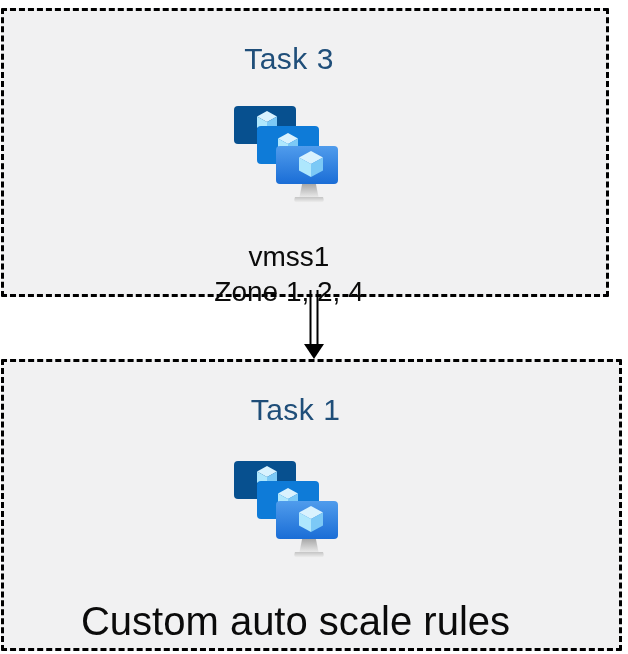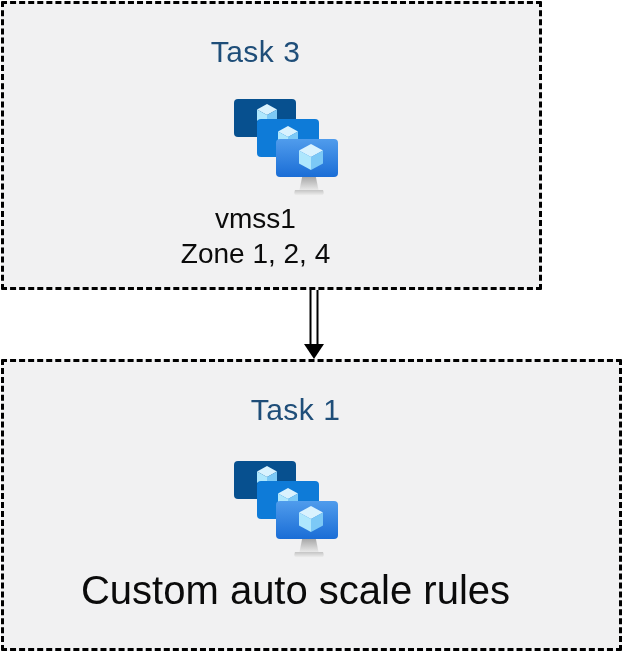--- a/index.html
+++ b/index.html
@@ -11,38 +11,39 @@
     overflow: hidden;
     font-family: "Liberation Sans", "DejaVu Sans", sans-serif;
   }
   .task-box {
     position: absolute;
     box-sizing: border-box;
     border: 3px dashed #000000;
     background: #F1F1F2;
     border-radius: 1px;
   }
-  #box-task3 { left: 1px; top: 1px; width: 541px; height: 289px; }
+  #box-task3 { left: 1px; top: 8px; width: 608px; height: 289px; }
   #box-task4 { left: 1px; top: 359px; width: 621px; height: 292px; }
   
   .centered {
     position: absolute;
     left: 0;
     right: 32px;
     text-align: center;
   }
   .box-title {
     top: 31px;
     font-size: 30px;
     font-weight: 400;
     color: #1F4E79;
     letter-spacing: 0.5px;
   }
   .box-label {
     color: #0b0b0b;
+    margin-top: 31px;
   }
   #box-task3 .box-label { top: 197px; font-size: 28px; line-height: 35px; }
   #box-task4 .box-label { top: 210px; font-size: 40px; line-height: 36px; }
   .vmss-icon {
     position: absolute;
     left: 230px;
   }
   #box-task3 .vmss-icon { top: 95px; }
   #box-task4 .vmss-icon { top: 99px; }
   #connector-arrow {

